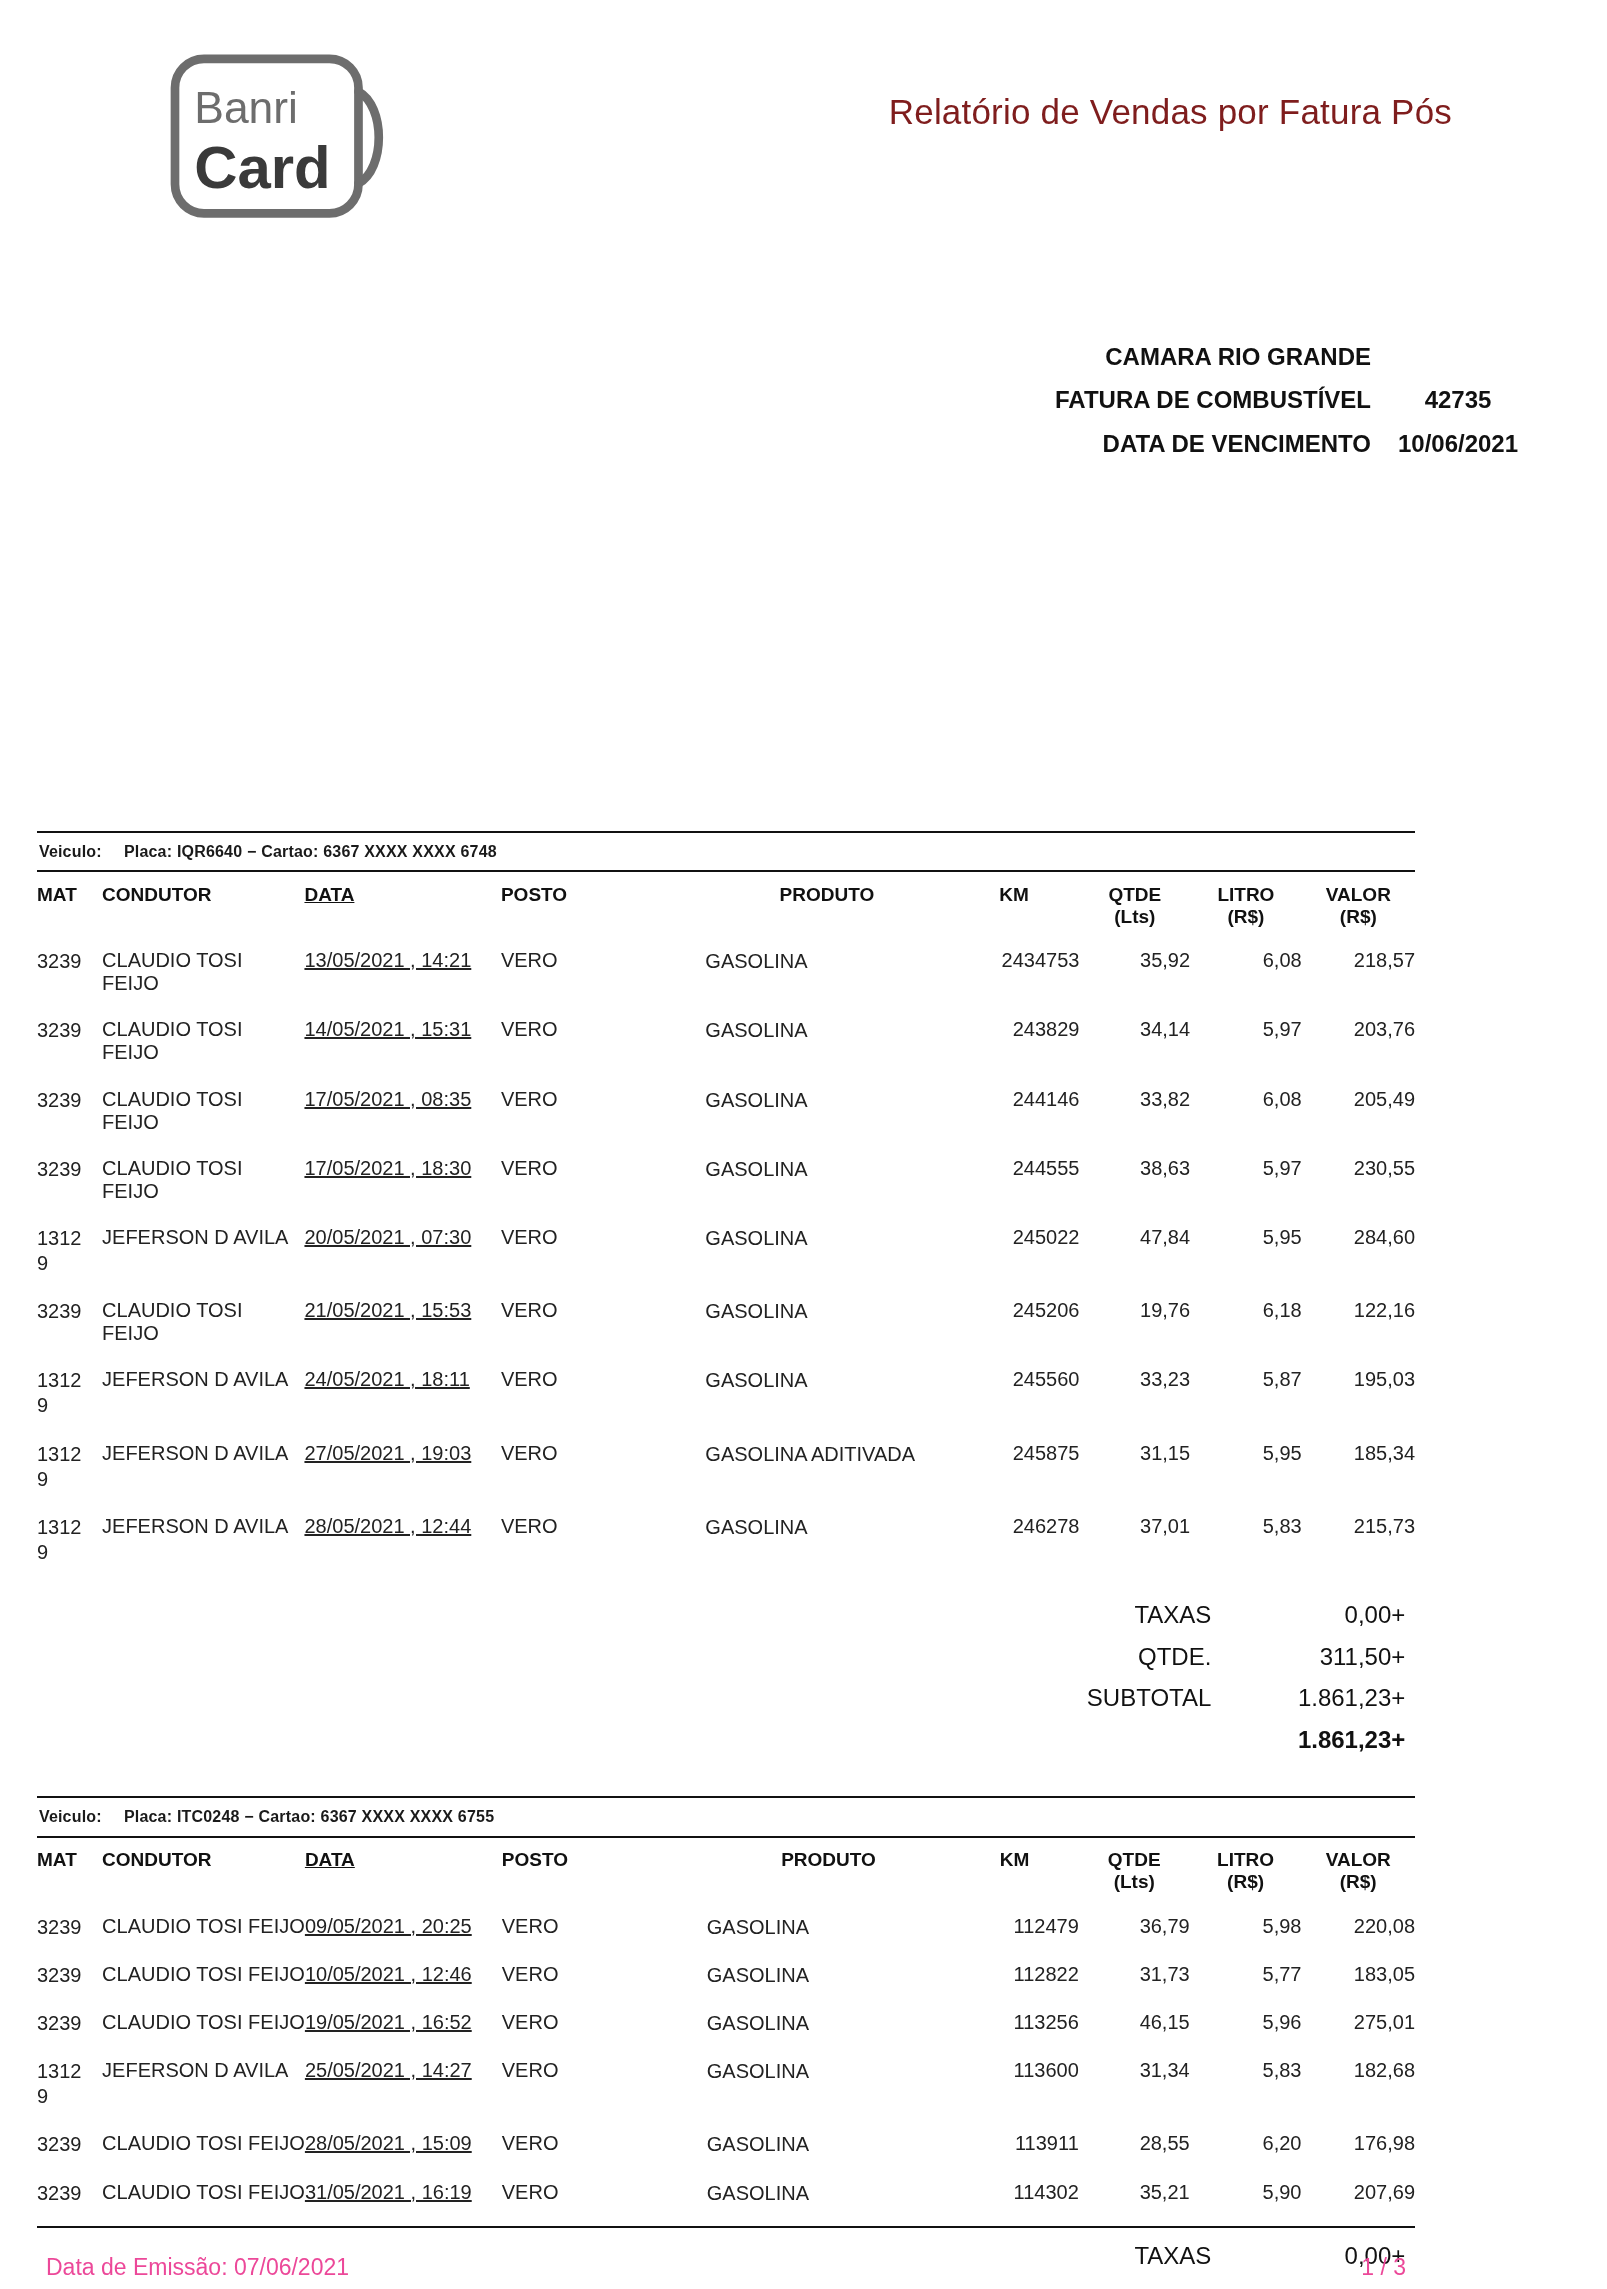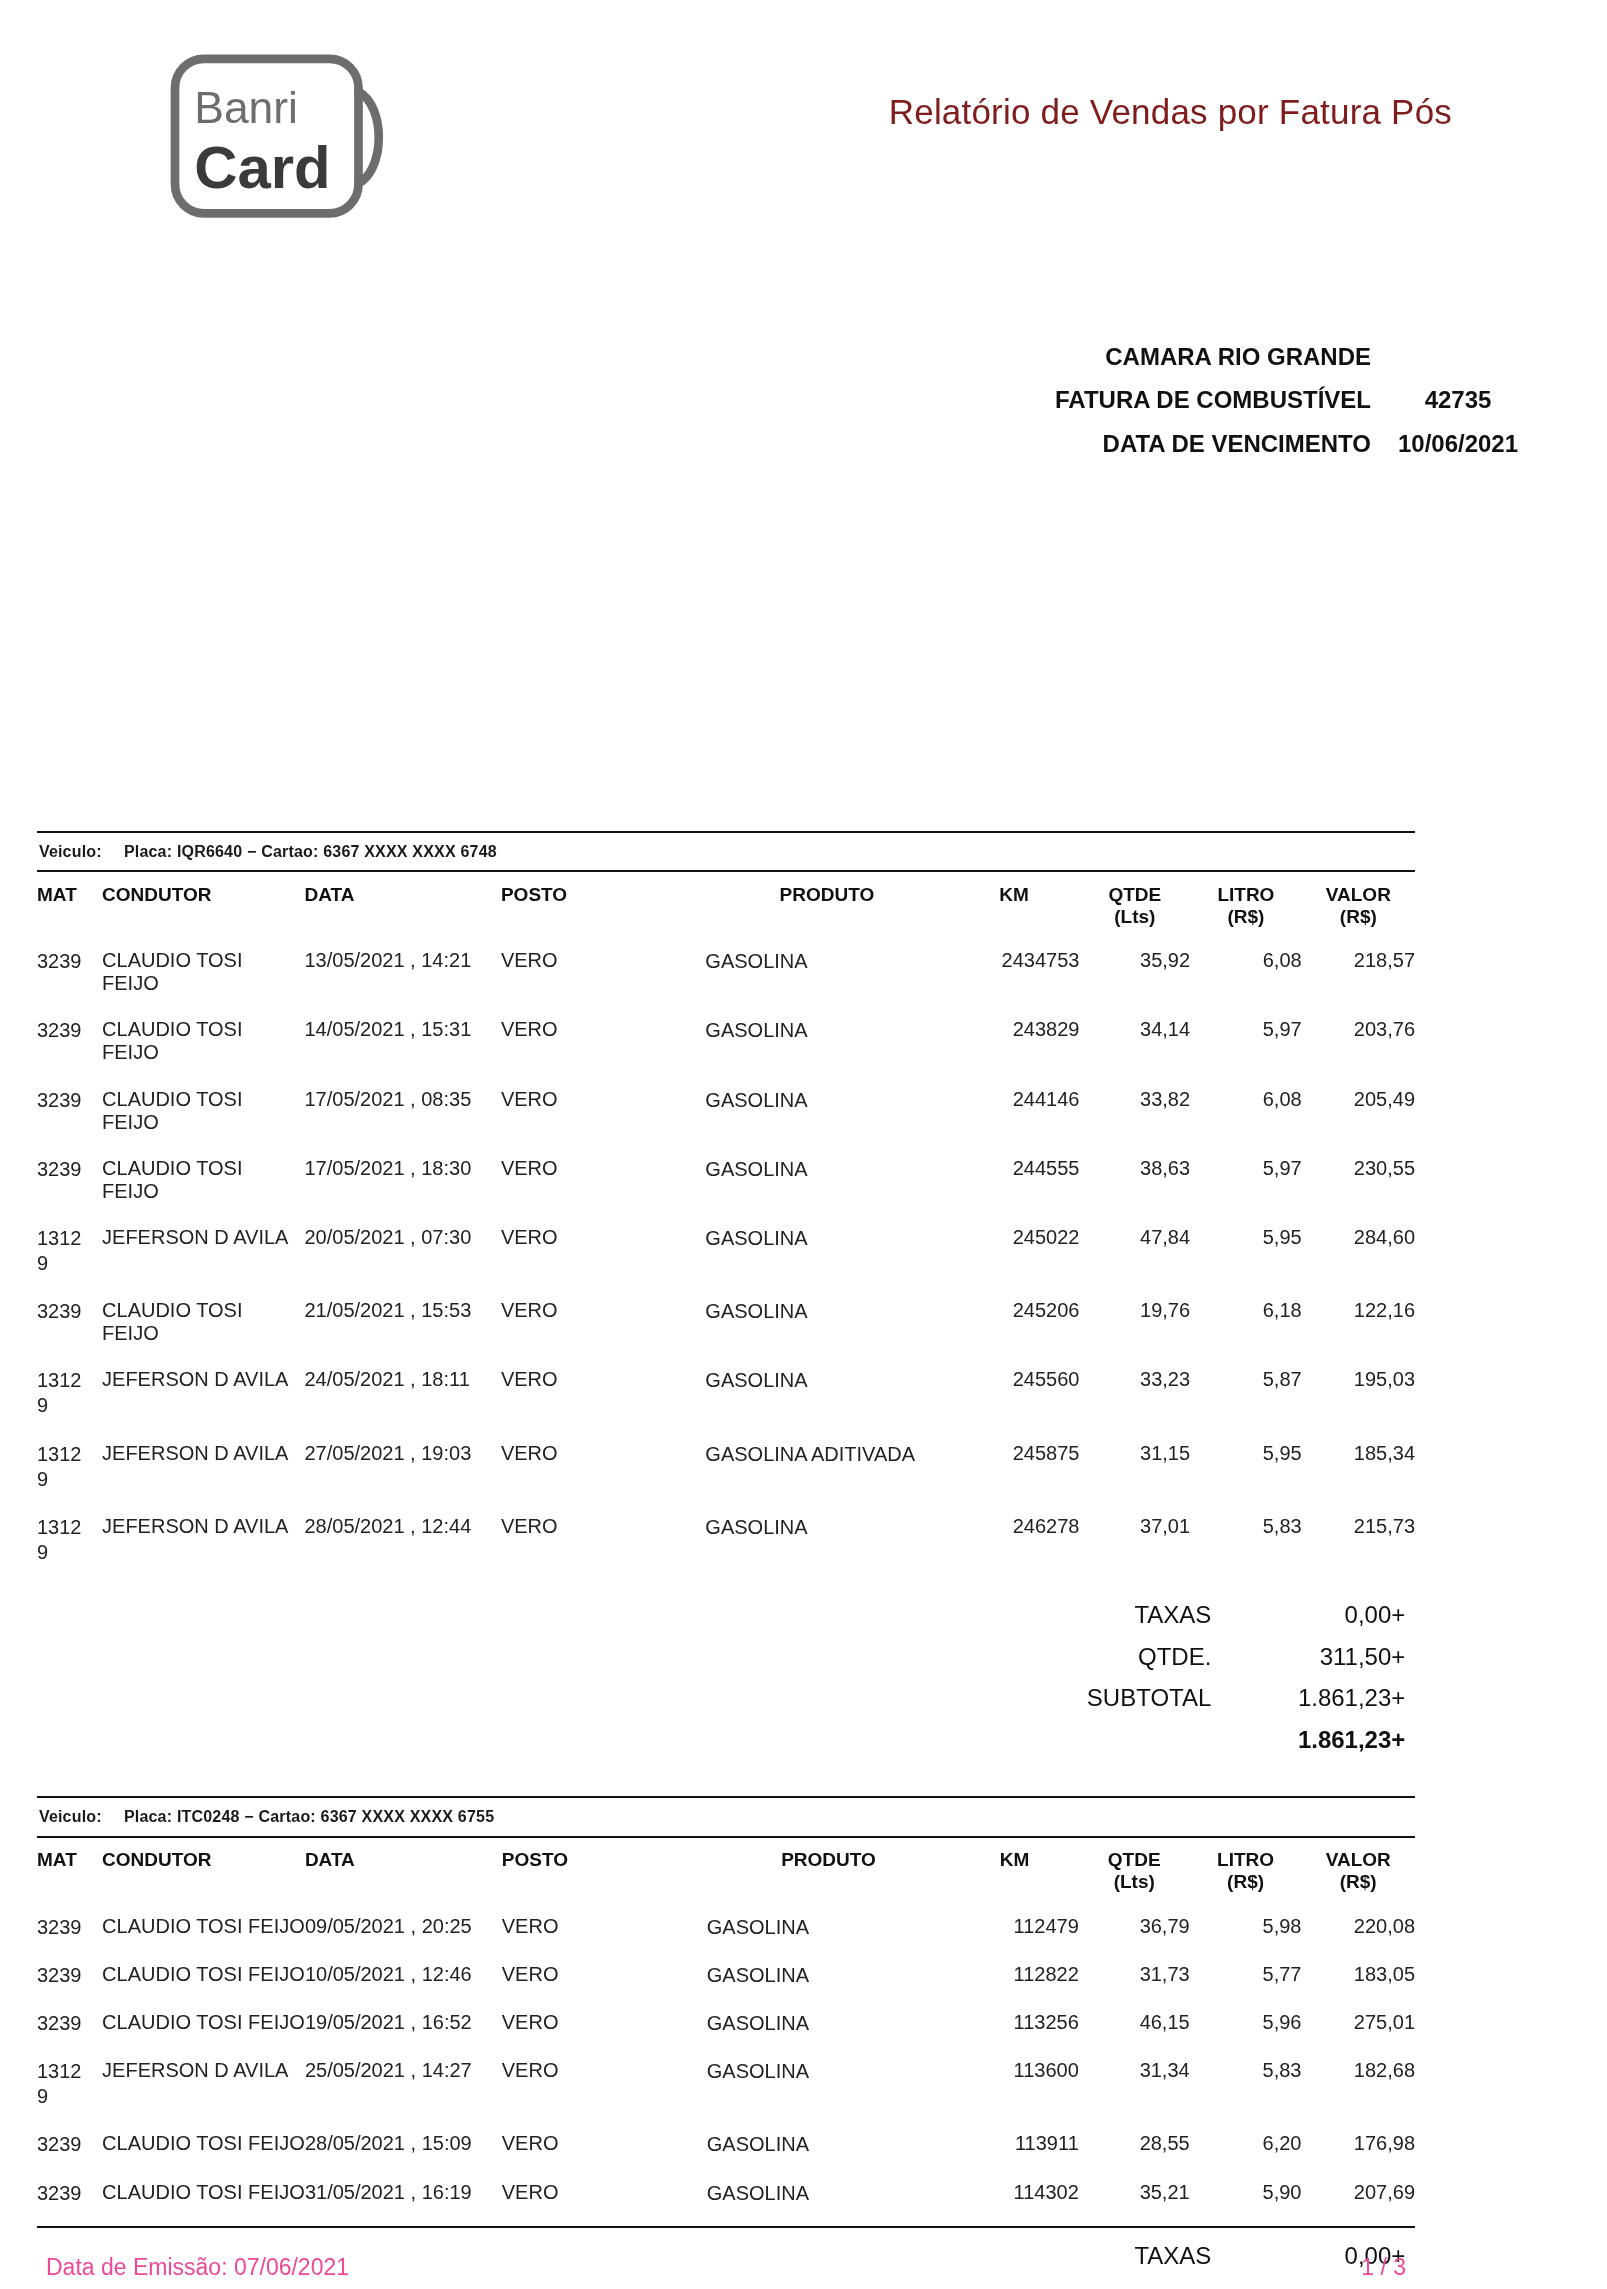--- a/index.html
+++ b/index.html
@@ -106,21 +106,21 @@
     font-size: 19px;
   }
   table.rows td {
     padding: 11.6px 0;
     vertical-align: top;
     color: #222;
     font-size: 20px;
   }
   .c-mat   { width: 68px;  text-align: left; padding-left: 3.9px; }
   .c-cond  { width: 227px; text-align: left; }
-  .c-data  { width: 222px; text-align: left; }
+  .c-data  { width: 222px; text-align: left; text-decoration: underline; }
   .c-posto { width: 241px; text-align: left; }
   .c-prod  { width: 280px; text-align: left; }
   .c-km    { width: 145px; text-align: right; }
   .c-qtde  { width: 126px; text-align: right; }
   .c-litro { width: 126px; text-align: right; }
   .c-valor { width: 126px; text-align: right; padding-right: 3.9px; }
 
   th.c-mat   { text-align: left; }
   th.c-cond  { text-align: left; padding-left: 17.4px; }
   th.c-data  { text-align: left; padding-left: 46px; }

